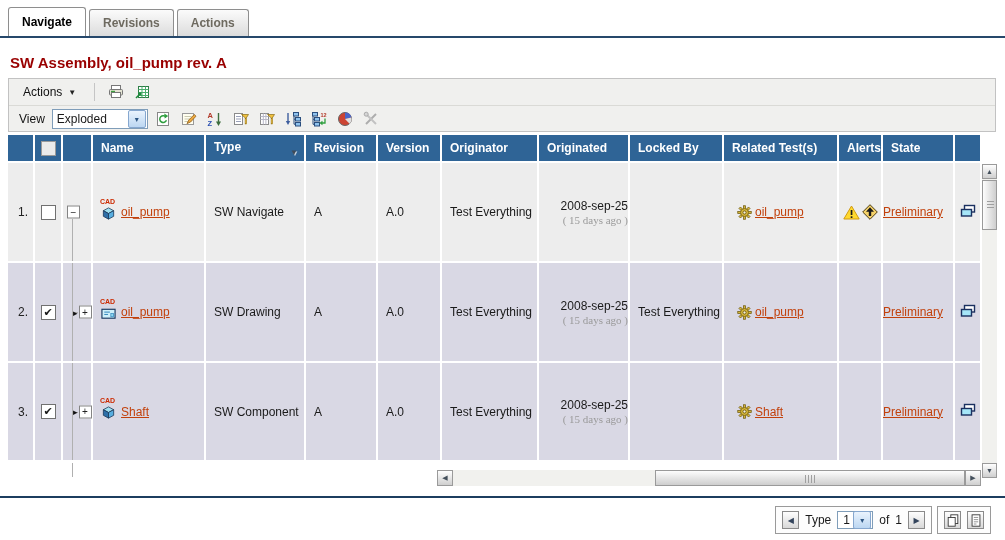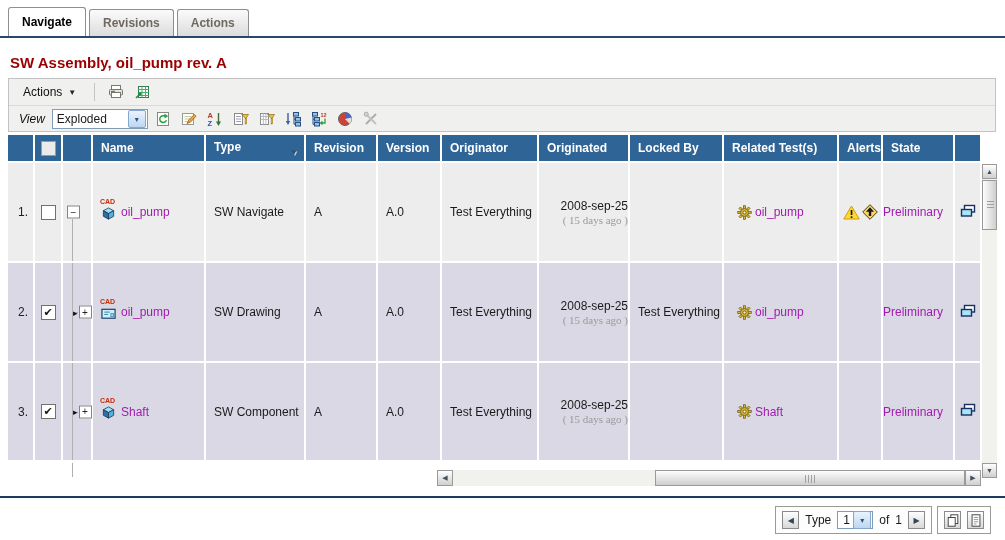--- a/index.html
+++ b/index.html
@@ -18,40 +18,40 @@
 
   
   .toolbar{position:absolute;left:8px;top:78px;width:988px;height:54px;box-sizing:border-box;
            border:1px solid #c2c2c2;background:#f0f0ee;}
   .trow{height:26px;display:flex;align-items:center;padding-left:6px;gap:4px;}
   .trow1{border-bottom:1px solid #dadad6;}
   .actions-btn{display:inline-flex;align-items:center;gap:6px;background:none;border:none;font:inherit;color:#111;padding:2px 8px;cursor:pointer;}
   .caret{font-size:8px;color:#222;}
   .tsep{width:1px;height:18px;background:#c5c5c5;margin:0 6px;}
   .ticon{width:22px;height:20px;display:inline-flex;align-items:center;justify-content:center;cursor:pointer;}
-  .view-label{margin:0 3px 0 4px;color:#111;font-style:italic;}
+  .view-label{margin:0 3px 0 4px;color:#111;}
   .selectbox{width:96px;height:20px;border:1px solid #7f9db9;background:#fff;display:flex;align-items:center;box-sizing:border-box;cursor:pointer;}
   .sel-text{flex:1;padding-left:4px;white-space:nowrap;overflow:hidden;}
   .sel-btn{width:16px;height:16px;margin:1px;border:1px solid #86a7cf;border-radius:2px;
            background:linear-gradient(#eaf3fd,#bcd7f2);display:flex;align-items:center;justify-content:center;
            font-size:8px;color:#2c5582;}
 
   
   table.grid{position:absolute;left:8px;top:135px;width:974px;border-collapse:separate;border-spacing:0;table-layout:fixed;}
   table.grid th{background:#2f6496;color:#fff;font-size:12px;font-weight:bold;text-align:left;height:28px;
       padding:0 0 0 8px;border-right:2px solid #fff;border-bottom:2px solid #fff;box-sizing:border-box;white-space:nowrap;}
   table.grid th.center{padding:0;text-align:center;}
   table.grid td{border-right:2px solid #fff;border-bottom:2px solid #fff;vertical-align:middle;padding:0;box-sizing:border-box;}
   tr.r1 td{background:#ededed;}
   tr.r2 td,tr.r3 td{background:#d9d8e4;}
   tr.r1,tr.r2{height:100px;}
   tr.r3{height:99px;}
   .pl8{padding-left:8px !important;}
   .pl10{padding-left:10px !important;color:#222;}
-  a.lnk{color:#a21caf;cursor:pointer;}
+  a.lnk{color:#c2410c;text-decoration:underline;cursor:pointer;}
   .sort-caret{float:right;margin-right:6px;margin-top:8px;font-size:8px;color:#3e4a58;text-shadow:1px 1px 0 #c7d4e2;}
 
   .cb{width:13px;height:13px;background:#fff;border:1px solid #707070;display:flex;align-items:center;justify-content:center;
       font-size:11px;line-height:1;color:#1a1a1a;margin:0 auto;cursor:pointer;}
   .cb.hdr{background:#ebebeb;border-color:#9a9a9a;}
 
   td.expcell{position:relative;}
   .vline{position:absolute;left:9px;top:0;bottom:0;width:1px;background:#b0b0b0;}
   .vline.half{top:56px;}
   .stub{position:absolute;left:9px;top:50%;width:6px;height:1px;background:#b0b0b0;}

